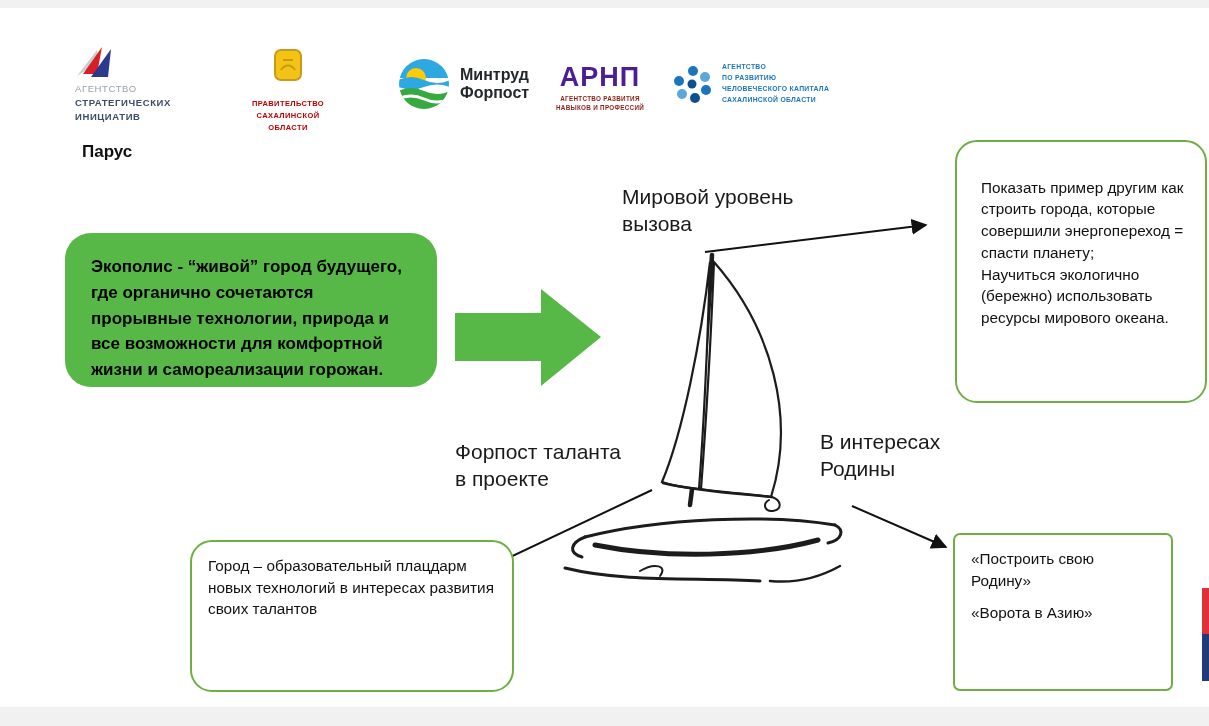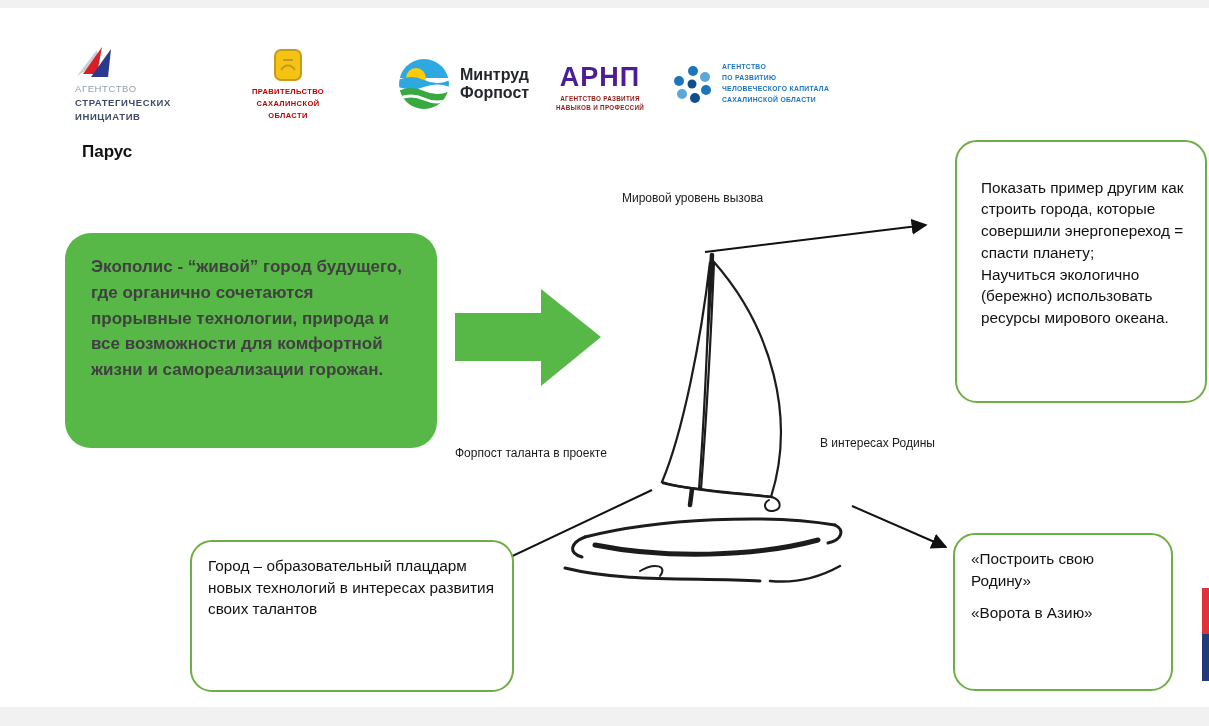--- a/index.html
+++ b/index.html
@@ -10,51 +10,51 @@
   .abs{position:absolute;}
   .bar{background:#f1f1f2;}
   .bar-top{left:0;top:0;width:1209px;height:8px;}
   .bar-bottom{left:0;top:707px;width:1209px;height:19px;}
 
   
   .logo{z-index:4;}
   .asi-text{font-size:9.5px;letter-spacing:.6px;line-height:1.45;font-weight:bold;color:#3c4b66;}
   .asi-text .muted{color:#97a0ae;font-weight:normal;}
   .gov{width:96px;text-align:center;}
-  .gov-text{font-size:7.5px;font-weight:bold;color:#c00000;letter-spacing:.4px;line-height:1.6;margin-top:0;}
+  .gov-text{font-size:7.5px;font-weight:bold;color:#c00000;letter-spacing:.4px;line-height:1.6;margin-top:12px;}
   .mintrud{display:flex;align-items:center;gap:10px;}
   .mintrud-text{font-size:16px;font-weight:bold;color:#23262b;line-height:1.15;}
   .arnp{width:96px;text-align:center;}
   .arnp-abbr{font-size:27px;font-weight:bold;color:#4c1d95;letter-spacing:1px;line-height:1;}
   .arnp-sub{font-size:6.3px;font-weight:bold;color:#8c1d15;letter-spacing:.3px;line-height:1.5;margin-top:3px;}
   .hcd{display:flex;align-items:center;gap:8px;}
   .hcd-text{font-size:6.8px;font-weight:bold;color:#1b75bc;letter-spacing:.3px;line-height:1.6;}
 
   
   .page-title{left:82px;top:142px;font-size:17px;font-weight:bold;z-index:4;}
 
   .main-box{
-    left:65px;top:233px;width:372px;height:215px;box-sizing:border-box;
+    left:65px;top:233px;width:372px;height:154px;box-sizing:border-box;
     background:var(--green);border-radius:26px;padding:21px 26px;
-    color:#404040;font-size:17px;font-weight:bold;line-height:1.52;z-index:4;
+    color:#000000;font-size:17px;font-weight:bold;line-height:1.52;z-index:4;
   }
 
-  .diagram-label{font-size:12px;color:#1a1a1a;line-height:1.3;z-index:4;margin-top:8px;}
+  .diagram-label{font-size:21px;color:#1a1a1a;line-height:1.3;z-index:4;}
   .lbl-challenge{left:622px;top:183px;width:185px;}
   .lbl-talent{left:455px;top:438px;width:175px;}
   .lbl-motherland{left:820px;top:428px;width:135px;}
 
   .callout{
     box-sizing:border-box;background:#fff;border:2px solid var(--calloutBorder);
     border-radius:22px;padding:13px 16px;font-size:15.3px;line-height:1.42;
     color:#111;z-index:4;
   }
   .co-top-right{left:955px;top:140px;width:252px;height:263px;white-space:pre-line;padding-left:24px;}
   .co-bottom-left{left:190px;top:540px;width:324px;height:152px;}
-  .co-bottom-right{left:953px;top:533px;width:220px;height:158px;}
+  .co-bottom-right{left:953px;top:533px;width:220px;height:158px;border-radius:7px;}
   .co-bottom-right .q{margin:0 0 11px 0;}
 
   .flag-strip{right:0;width:7px;z-index:4;}
   .flag-red{top:588px;height:46px;background:#e03038;}
   .flag-blue{top:634px;height:47px;background:#223a7a;}
 
   svg.overlay{position:absolute;left:0;top:0;z-index:2;pointer-events:none;}
 </style>
 </head>
 <body>

